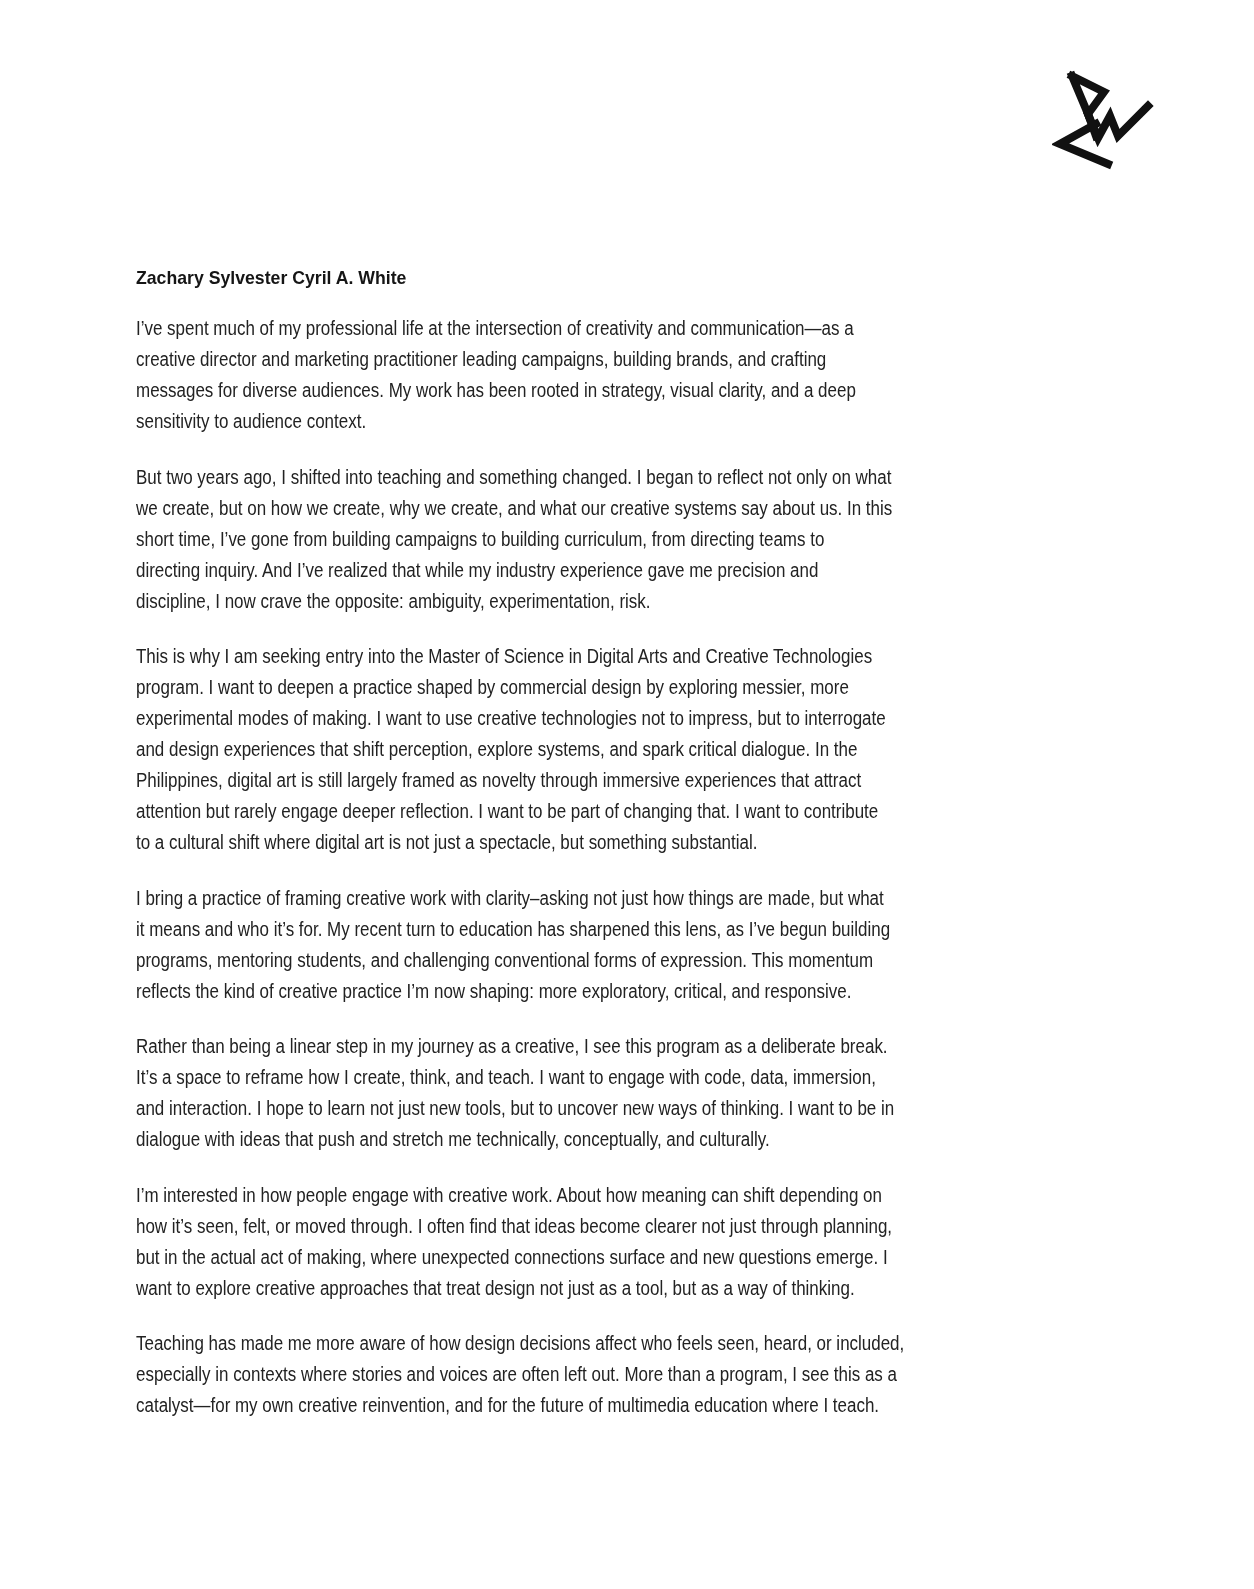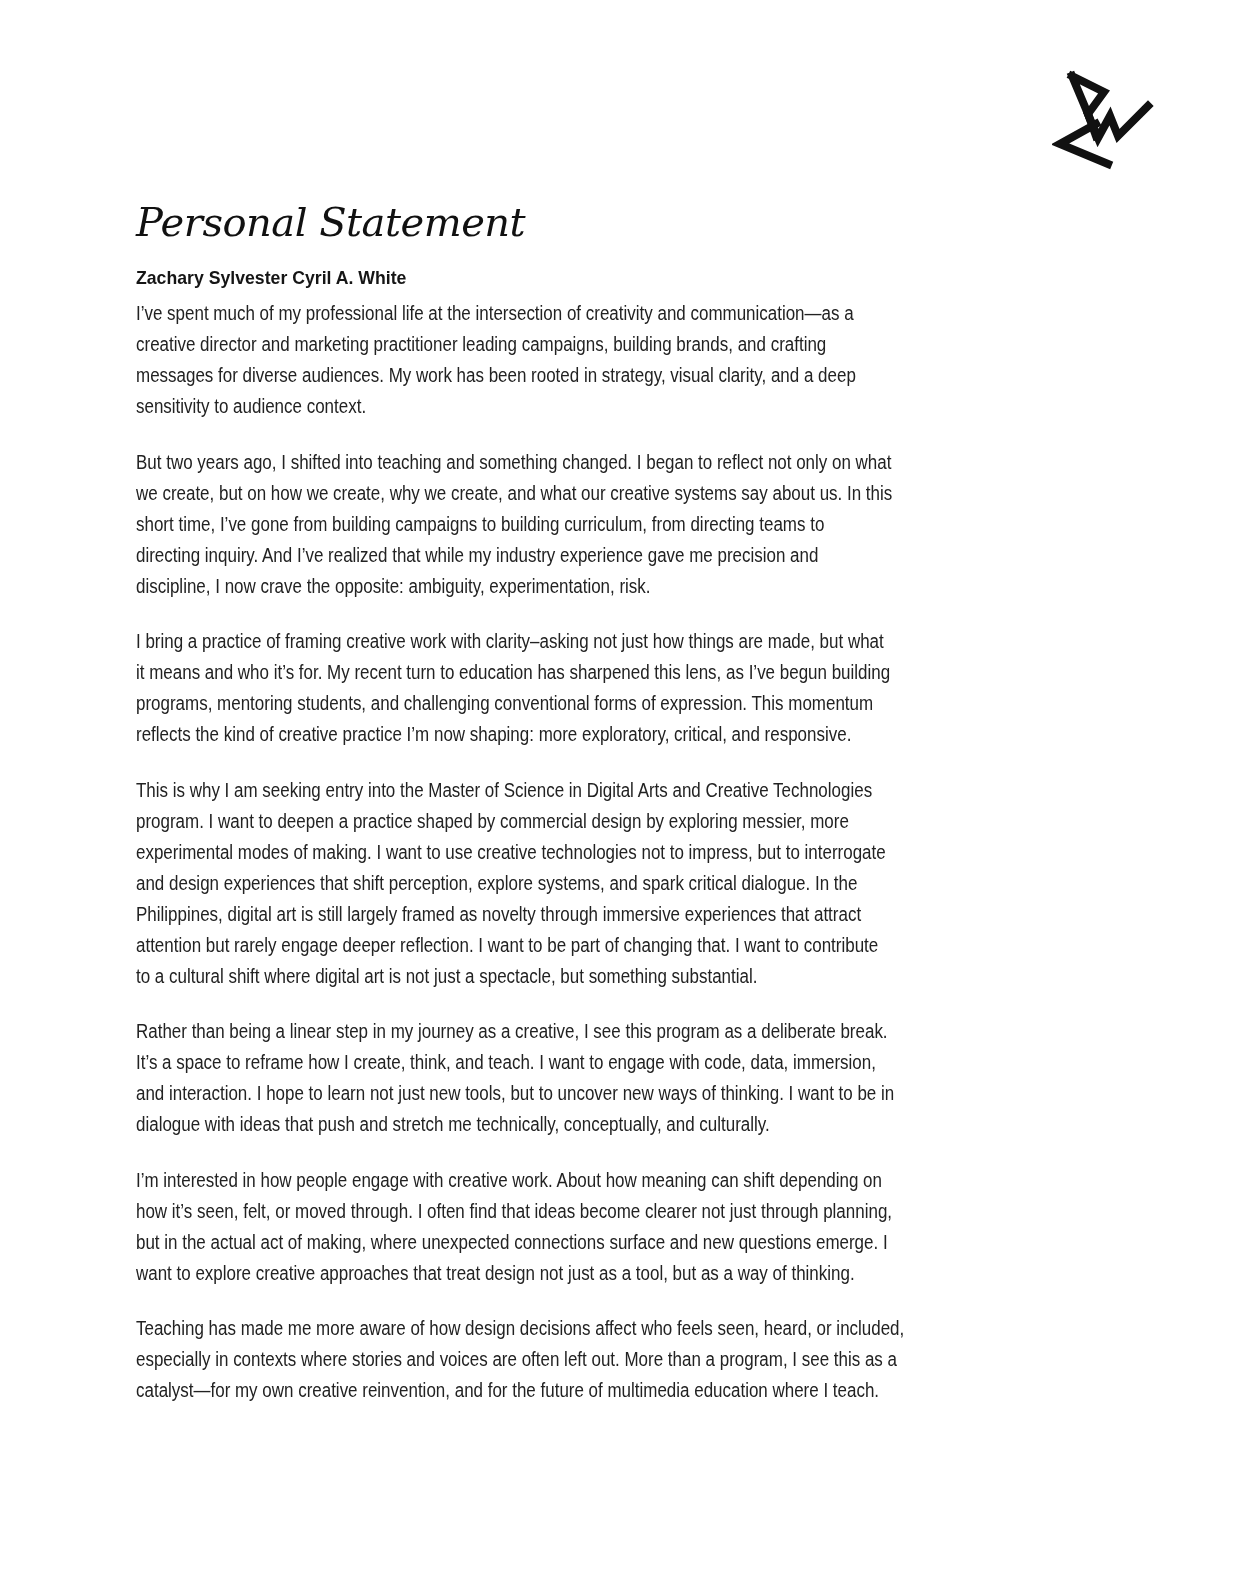--- a/index.html
+++ b/index.html
@@ -52,21 +52,21 @@
       font-size: 19px;
       color: #151515;
       line-height: 28px;
       white-space: nowrap;
       transform: scaleX(0.93);
       transform-origin: left center;
     }
     .body-text {
       position: absolute;
       left: 136px;
-      top: 298px;
+      top: 313px;
       width: 1000px;
     }
     .para {
       margin: 0 0 24.5px 0;
     }
     .line {
       display: block;
       font-family: "Liberation Sans", sans-serif;
       font-size: 19.5px;
       line-height: 31px;
@@ -89,21 +89,20 @@
 
         <polyline points="36,46 44,68"></polyline>
 
         <polyline points="44,56 8,76 56,96"></polyline>
 
         <polyline points="36,46 46,70 58,48 66,68 96,38"></polyline>
       </g>
     </svg>
   </div>
 
-  <h1 class="title">Personal Statement</h1>
 
   <div class="author">Zachary Sylvester Cyril A. White</div>
 
   <div class="body-text">
 
     <p class="para">
       <span class="line">I’ve spent much of my professional life at the intersection of creativity and communication—as a</span>
       <span class="line">creative director and marketing practitioner leading campaigns, building brands, and crafting</span>
       <span class="line">messages for diverse audiences. My work has been rooted in strategy, visual clarity, and a deep</span>
       <span class="line">sensitivity to audience context.</span>
@@ -111,34 +110,34 @@
 
     <p class="para">
       <span class="line">But two years ago, I shifted into teaching and something changed. I began to reflect not only on what</span>
       <span class="line">we create, but on how we create, why we create, and what our creative systems say about us. In this</span>
       <span class="line">short time, I’ve gone from building campaigns to building curriculum, from directing teams to</span>
       <span class="line">directing inquiry. And I’ve realized that while my industry experience gave me precision and</span>
       <span class="line">discipline, I now crave the opposite: ambiguity, experimentation, risk.</span>
     </p>
 
     <p class="para">
-      <span class="line">I bring a practice of framing creative work with clarity–asking not just how things are made, but what</span>
-      <span class="line">it means and who it’s for. My recent turn to education has sharpened this lens, as I’ve begun building</span>
-      <span class="line">programs, mentoring students, and challenging conventional forms of expression. This momentum</span>
-      <span class="line">reflects the kind of creative practice I’m now shaping: more exploratory, critical, and responsive.</span>
-    </p>
-
-    <p class="para">
       <span class="line">This is why I am seeking entry into the Master of Science in Digital Arts and Creative Technologies</span>
       <span class="line">program. I want to deepen a practice shaped by commercial design by exploring messier, more</span>
       <span class="line">experimental modes of making. I want to use creative technologies not to impress, but to interrogate</span>
       <span class="line">and design experiences that shift perception, explore systems, and spark critical dialogue. In the</span>
       <span class="line">Philippines, digital art is still largely framed as novelty through immersive experiences that attract</span>
       <span class="line">attention but rarely engage deeper reflection. I want to be part of changing that. I want to contribute</span>
       <span class="line">to a cultural shift where digital art is not just a spectacle, but something substantial.</span>
+    </p>
+
+    <p class="para">
+      <span class="line">I bring a practice of framing creative work with clarity–asking not just how things are made, but what</span>
+      <span class="line">it means and who it’s for. My recent turn to education has sharpened this lens, as I’ve begun building</span>
+      <span class="line">programs, mentoring students, and challenging conventional forms of expression. This momentum</span>
+      <span class="line">reflects the kind of creative practice I’m now shaping: more exploratory, critical, and responsive.</span>
     </p>
 
     <p class="para">
       <span class="line">Rather than being a linear step in my journey as a creative, I see this program as a deliberate break.</span>
       <span class="line">It’s a space to reframe how I create, think, and teach. I want to engage with code, data, immersion,</span>
       <span class="line">and interaction. I hope to learn not just new tools, but to uncover new ways of thinking. I want to be in</span>
       <span class="line">dialogue with ideas that push and stretch me technically, conceptually, and culturally.</span>
     </p>
 
     <p class="para">

